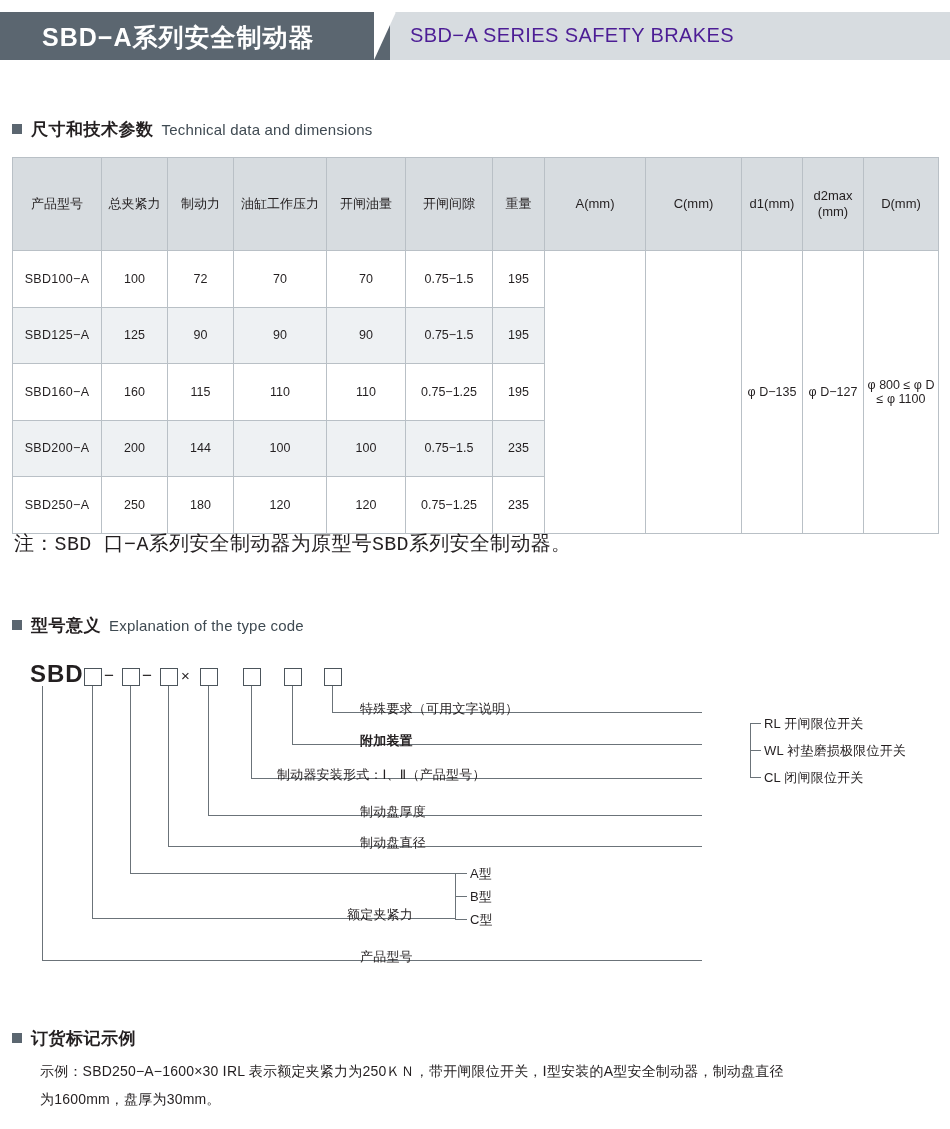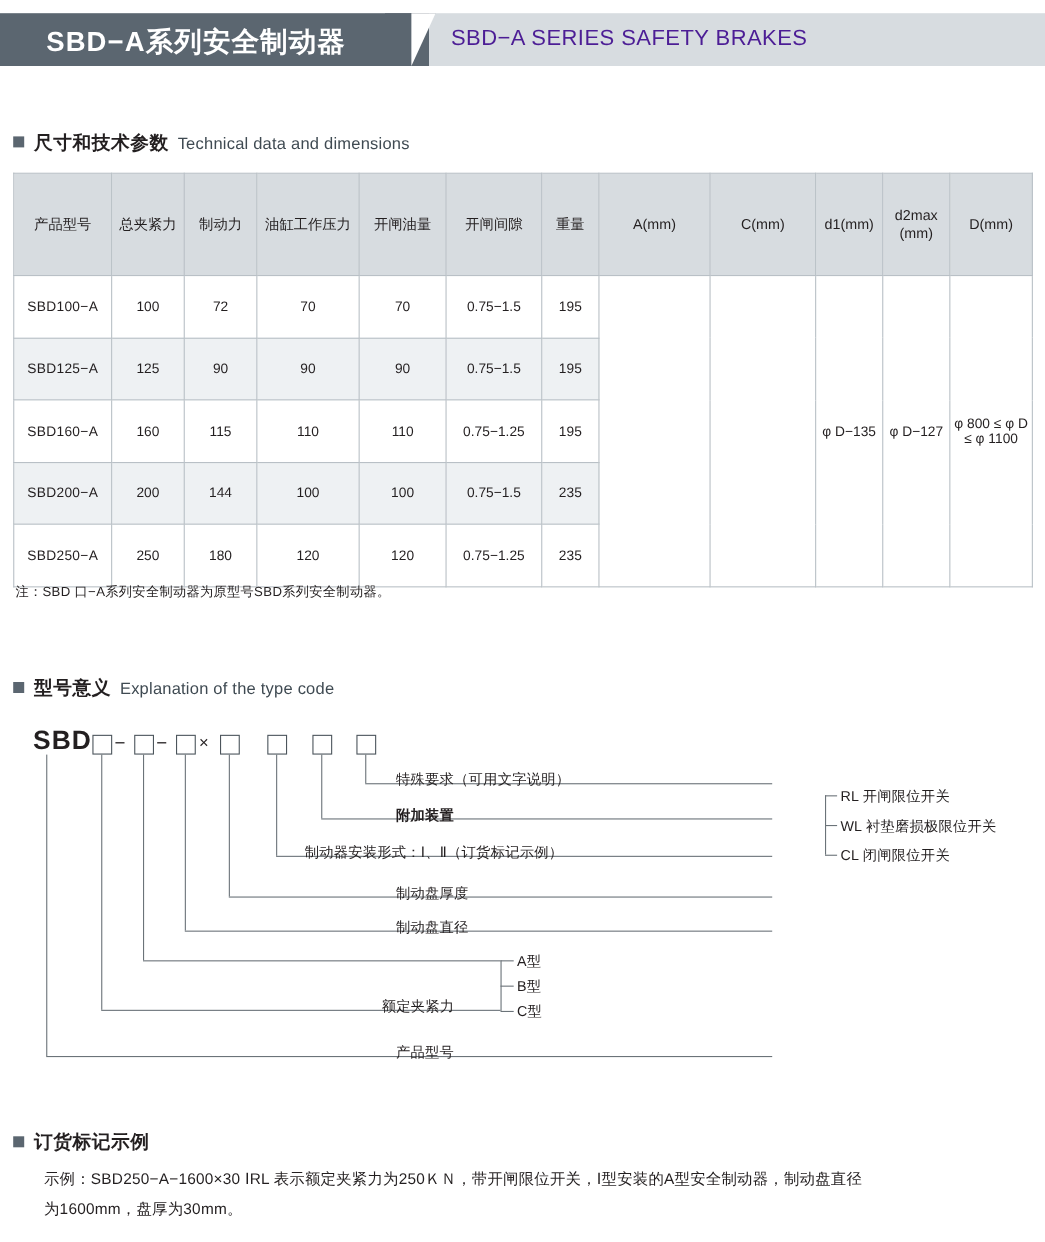--- a/index.html
+++ b/index.html
@@ -129,24 +129,25 @@
   table.data tbody tr td.merged {
     background: #ffffff;
   }
   td.first-col {
     font-size: 12.5px;
     letter-spacing: 0.3px;
   }
   .note {
     position: absolute;
     left: 14px; top: 530px;
-    font-size: 12px;
+    font-size: 20px;
     color: #231f20;
     letter-spacing: 0.3px;
     white-space: nowrap;
+    font-family: Liberation Mono, monospace;
   }
 
   
   .code-area {
     position: absolute;
     left: 0; top: 650px;
     width: 797px; height: 340px; padding-left: 28px;
   }
   .sbd-label {
     position: absolute;
@@ -348,21 +349,21 @@
   <div class="vline" style="left:332px; top:36px; height:26px;"></div>
   <div class="hline" style="left:332px; top:62px; width:370px;"></div>
   <div class="clabel" style="left:360px; top:50px;">特殊要求（可用文字说明）</div>
 
   <div class="vline" style="left:292px; top:36px; height:58px;"></div>
   <div class="hline" style="left:292px; top:94px; width:410px;"></div>
   <div class="clabel" style="left:360px; top:82px;font-weight:bold;">附加装置</div>
 
   <div class="vline" style="left:251px; top:36px; height:92px;"></div>
   <div class="hline" style="left:251px; top:128px; width:451px;"></div>
-  <div class="clabel" style="left:277px; top:116px;">制动器安装形式：Ⅰ、Ⅱ（订货标记示例）</div>
+  <div class="clabel" style="left:277px; top:116px;">制动器安装形式：Ⅰ、Ⅱ（产品型号）</div>
 
   <div class="vline" style="left:208px; top:36px; height:129px;"></div>
   <div class="hline" style="left:208px; top:165px; width:494px;"></div>
   <div class="clabel" style="left:360px; top:153px;">制动盘厚度</div>
 
   <div class="vline" style="left:168px; top:36px; height:160px;"></div>
   <div class="hline" style="left:168px; top:196px; width:534px;"></div>
   <div class="clabel" style="left:360px; top:184px;">制动盘直径</div>
 
   <div class="vline" style="left:130px; top:36px; height:187px;"></div>

